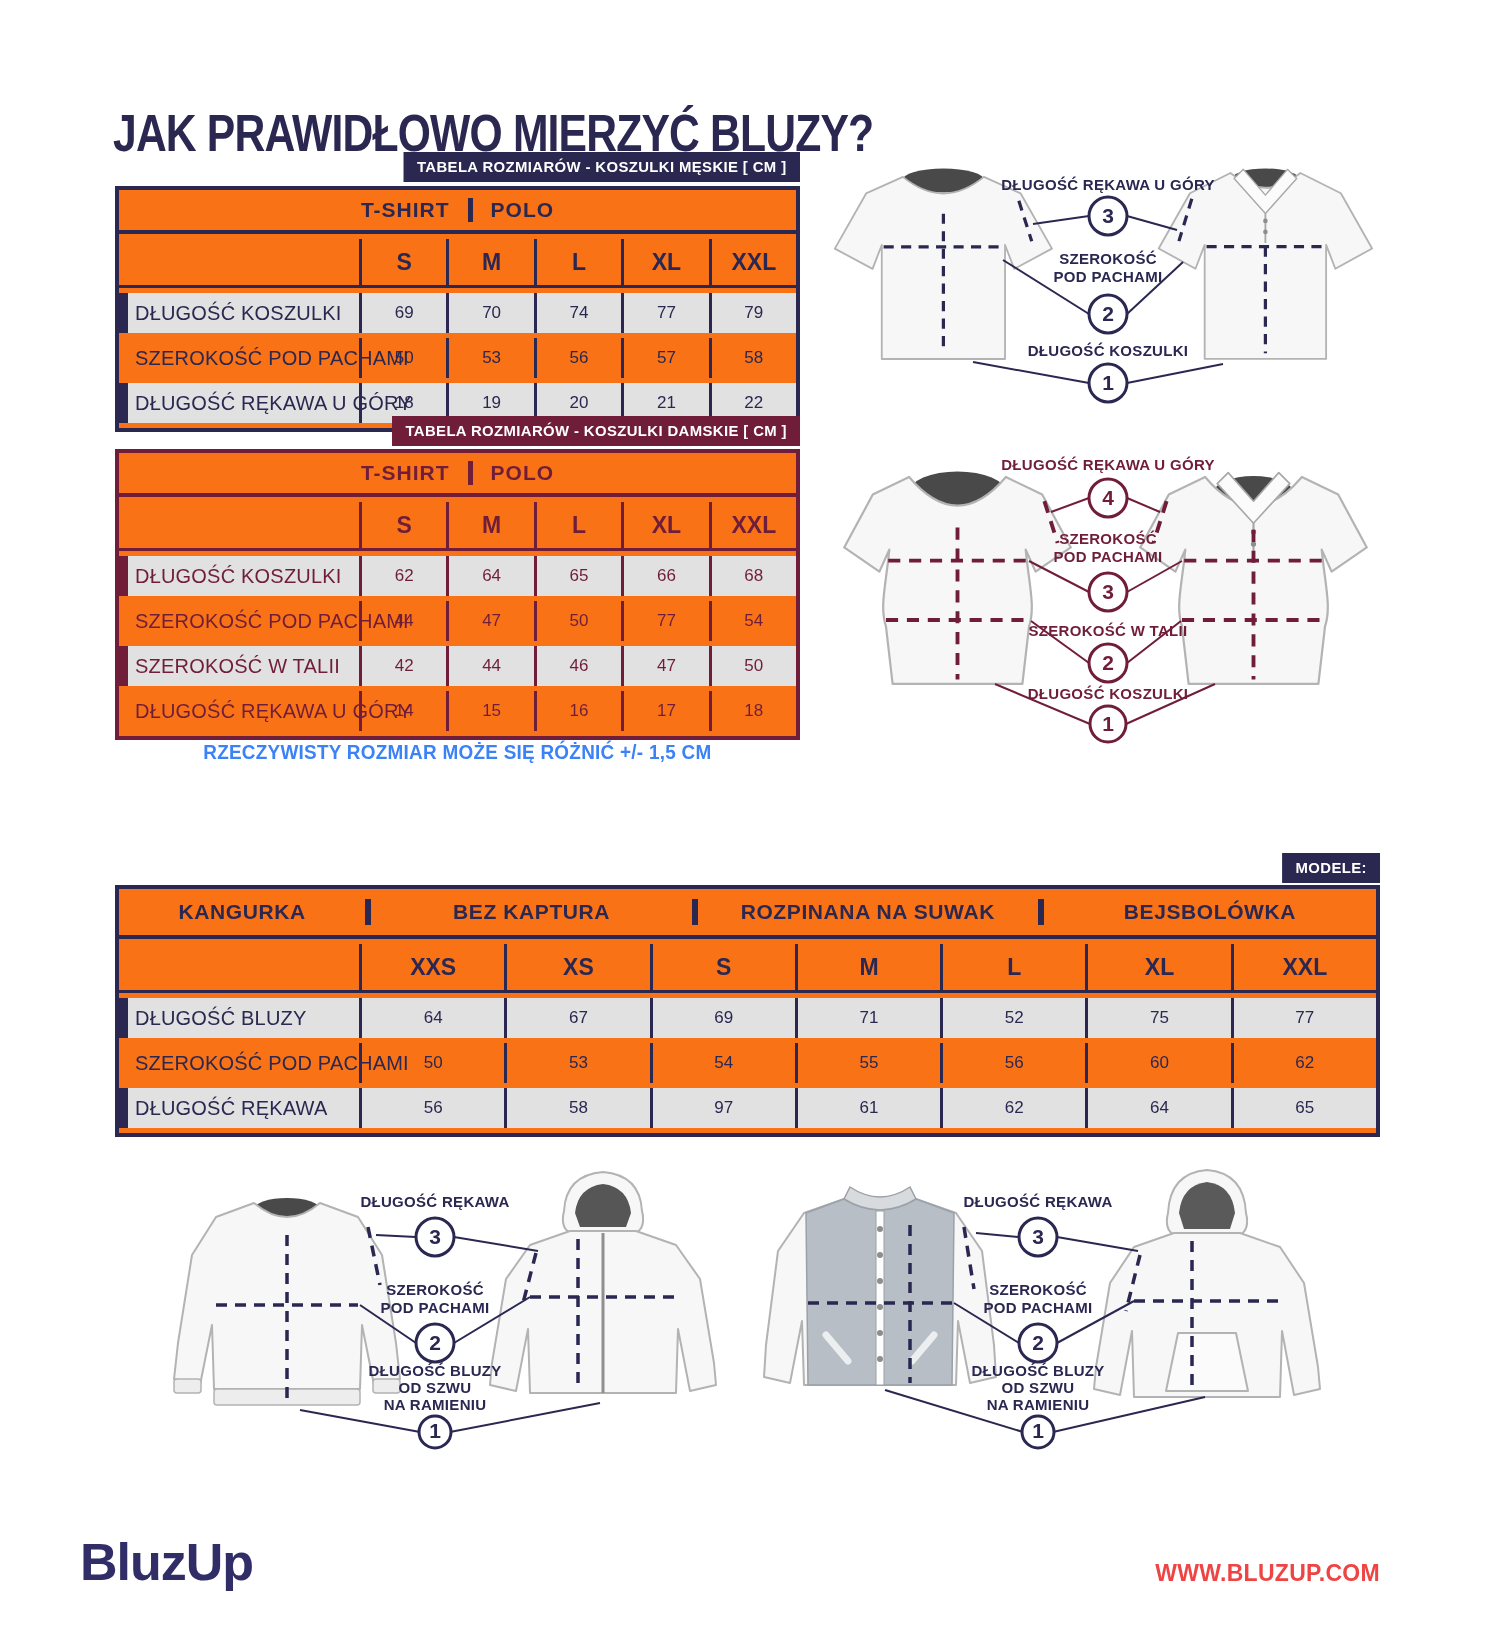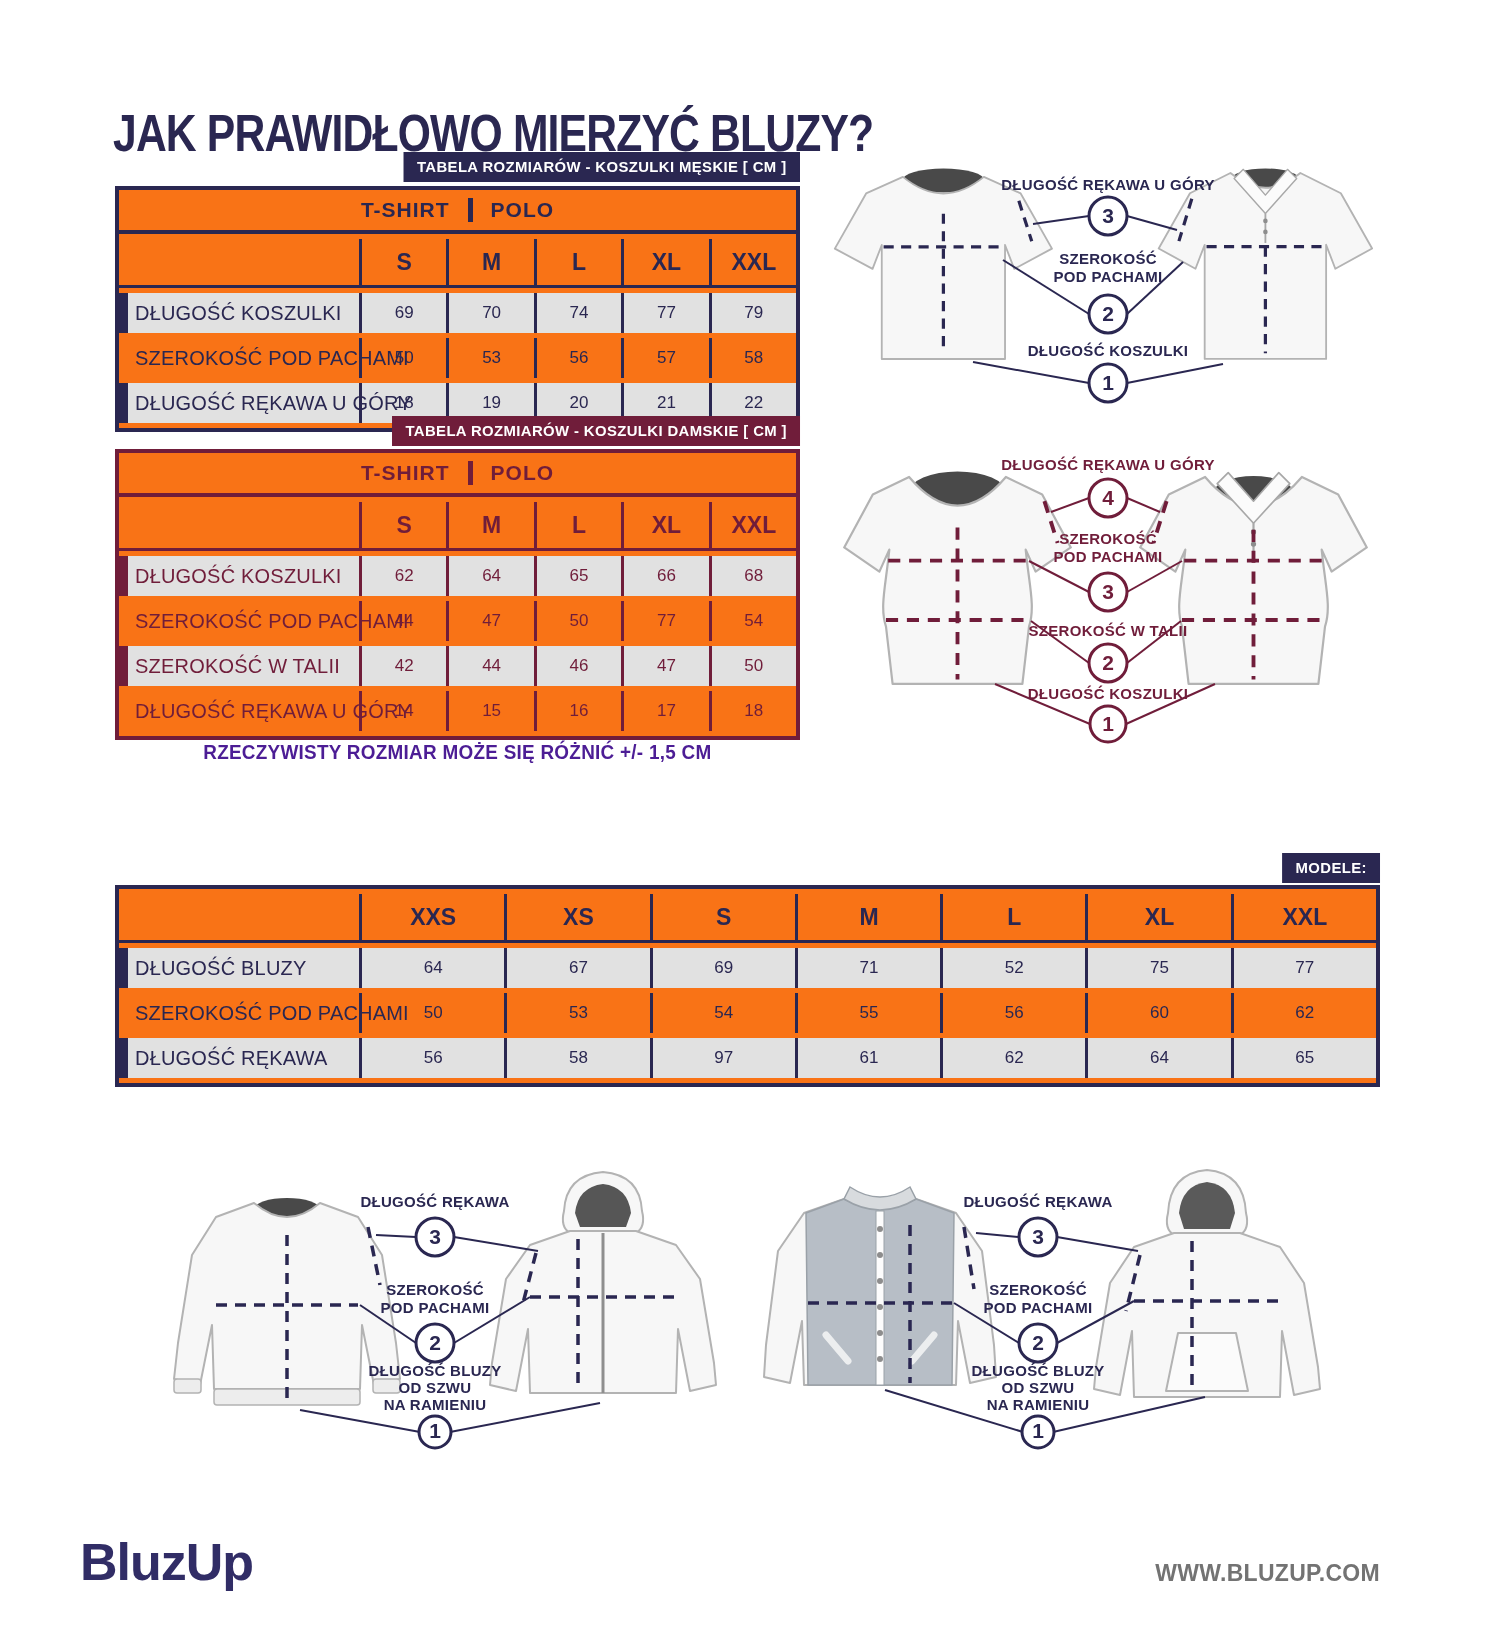--- a/index.html
+++ b/index.html
@@ -40,21 +40,21 @@
 
   
   .models-header{display:flex;align-items:center;height:46px;
     border-bottom:4px solid var(--c);font-weight:bold;font-size:21px;letter-spacing:.6px;}
   .models-header .m{display:flex;align-items:center;justify-content:center;}
   .m1{flex:2.50;} .m2{flex:3.25;} .m3{flex:3.45;} .m4{flex:3.37;}
   .msep{width:6px;height:26px;background:var(--c);}
 
   
   .disclaimer{position:absolute;left:115px;top:740px;width:685px;text-align:center;
-    color:#4c1d95;font-size:21px;font-weight:bold;letter-spacing:.3px;}
+    color:#3b82f6;font-size:21px;font-weight:bold;letter-spacing:.3px;}
   .disclaimer span{display:inline-block;transform:scaleX(.9);}
 
   
   .dia{position:absolute;}
   svg text{font-family:"Liberation Sans",sans-serif;}
   .garment{fill:#f7f7f7;stroke:#b3b3b3;stroke-width:2;stroke-linejoin:round;}
   .coll-dark{fill:#494949;}
   .collar{fill:#fbfbfb;stroke:#a8a8a8;stroke-width:1.5;stroke-linejoin:round;}
   .btn{fill:#8d8d8d;}
   .thin{stroke:#a8a8a8;stroke-width:2;fill:none;}
@@ -68,21 +68,21 @@
   .maroon-d .dash{stroke:#701d3a;stroke-width:3.5;stroke-dasharray:11 8;fill:none;}
   .maroon-d .conn{stroke:#701d3a;stroke-width:2;}
   .maroon-d .cc{fill:#fff;stroke:#701d3a;stroke-width:3;}
   .maroon-d .dlabel{fill:#701d3a;font-size:15px;font-weight:bold;text-anchor:middle;letter-spacing:.3px;}
   .maroon-d .cnum{fill:#701d3a;font-size:21px;font-weight:bold;text-anchor:middle;}
 
   
   .logo{position:absolute;left:80px;top:1532px;font-size:52px;font-weight:bold;
     color:#312d66;letter-spacing:-1px;}
   .site{position:absolute;right:108px;top:1560px;font-size:23px;font-weight:bold;
-    color:#737373;letter-spacing:.3px;}
+    color:#ef4444;letter-spacing:.3px;}
 </style>
 </head>
 <body>
 
 <h1 class="page-title">JAK PRAWIDŁOWO MIERZYĆ BLUZY?</h1>
 
 <div class="tag navy" style="right:688px;top:152px;">TABELA ROZMIARÓW - KOSZULKI MĘSKIE [ CM ]</div>
 
 <div class="size-table navy" style="left:115px;top:186px;width:685px;">
   <div class="type-header">
@@ -267,20 +267,29 @@
     <circle cx="283" cy="284" r="18" class="cc"></circle>
     <text x="283" y="291" class="cnum">1</text>
   </g>
 </svg>
 
 <div class="disclaimer"><span>RZECZYWISTY ROZMIAR MOŻE SIĘ RÓŻNIĆ +/- 1,5 CM</span></div>
 
 <div class="tag navy" style="right:108px;top:853px;">MODELE:</div>
 
 <div class="size-table navy" style="left:115px;top:885px;width:1265px;">
+  <div class="models-header">
+    <div class="m m1">KANGURKA</div>
+    <div class="msep"></div>
+    <div class="m m2">BEZ KAPTURA</div>
+    <div class="msep"></div>
+    <div class="m m3">ROZPINANA NA SUWAK</div>
+    <div class="msep"></div>
+    <div class="m m4">BEJSBOLÓWKA</div>
+  </div>
   <div class="size-row">
     <div class="lbl"></div>
     <div class="cellv">XXS</div>
     <div class="cellv">XS</div>
     <div class="cellv">S</div>
     <div class="cellv">M</div>
     <div class="cellv">L</div>
     <div class="cellv">XL</div>
     <div class="cellv">XXL</div>
   </div>

